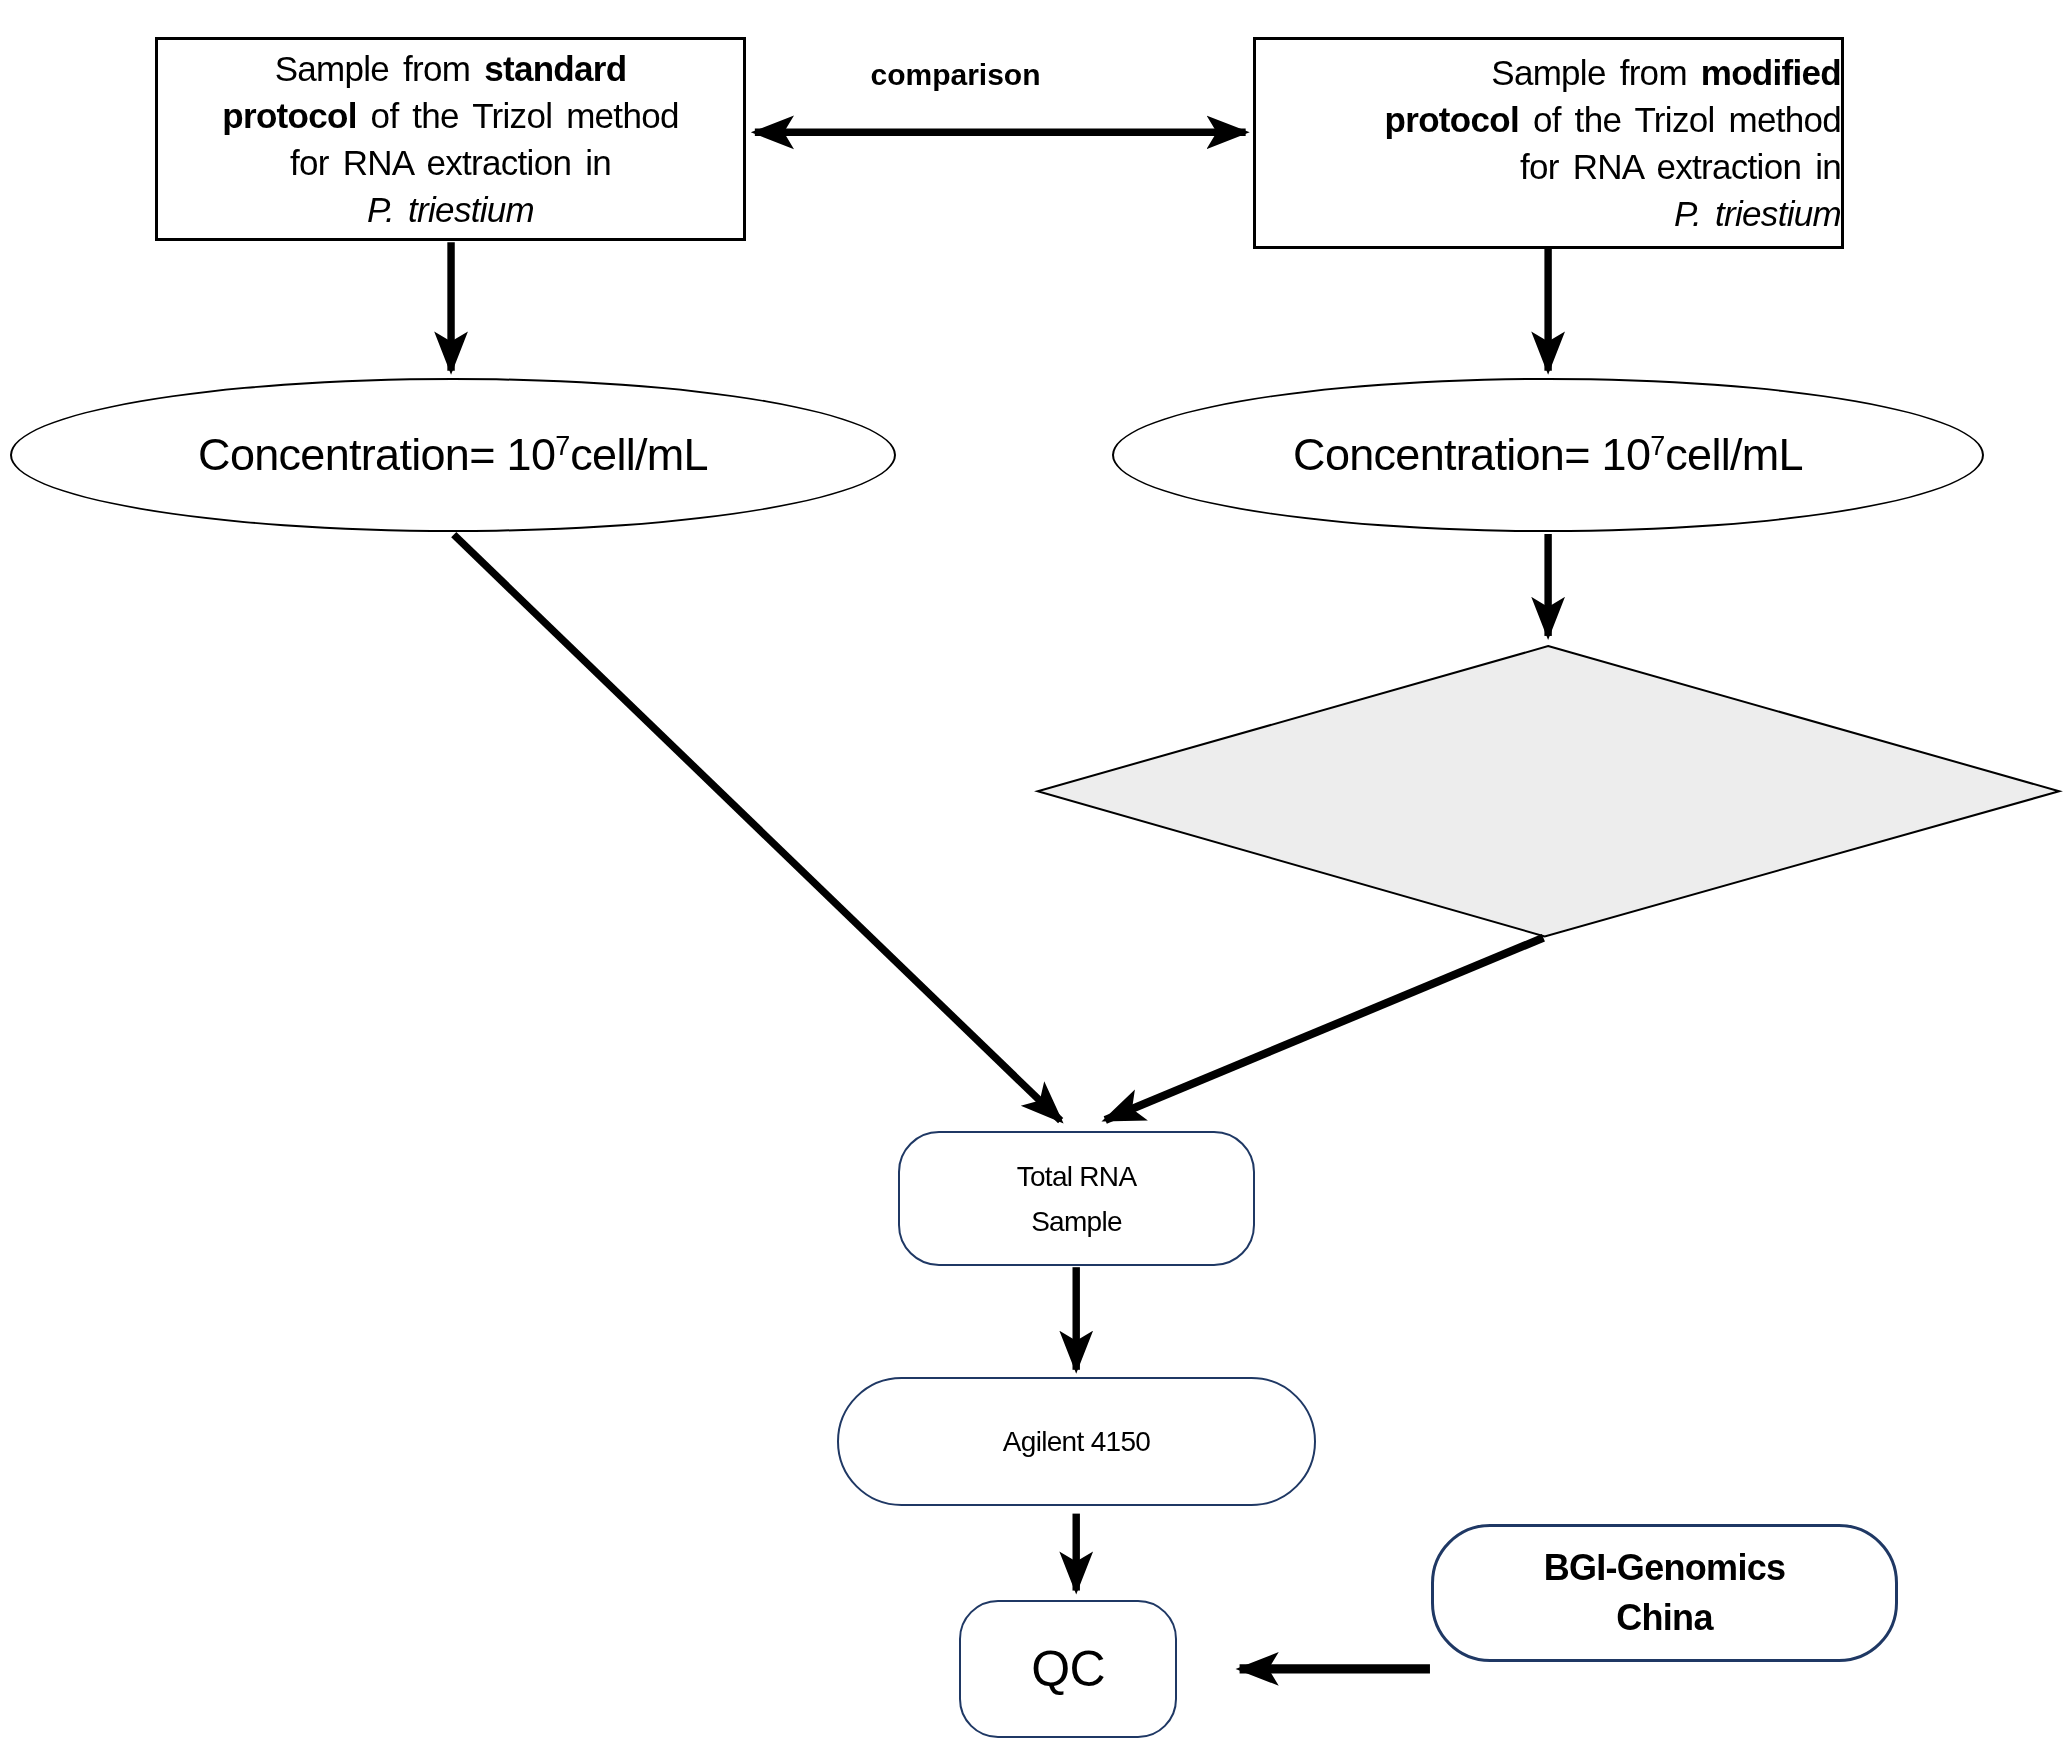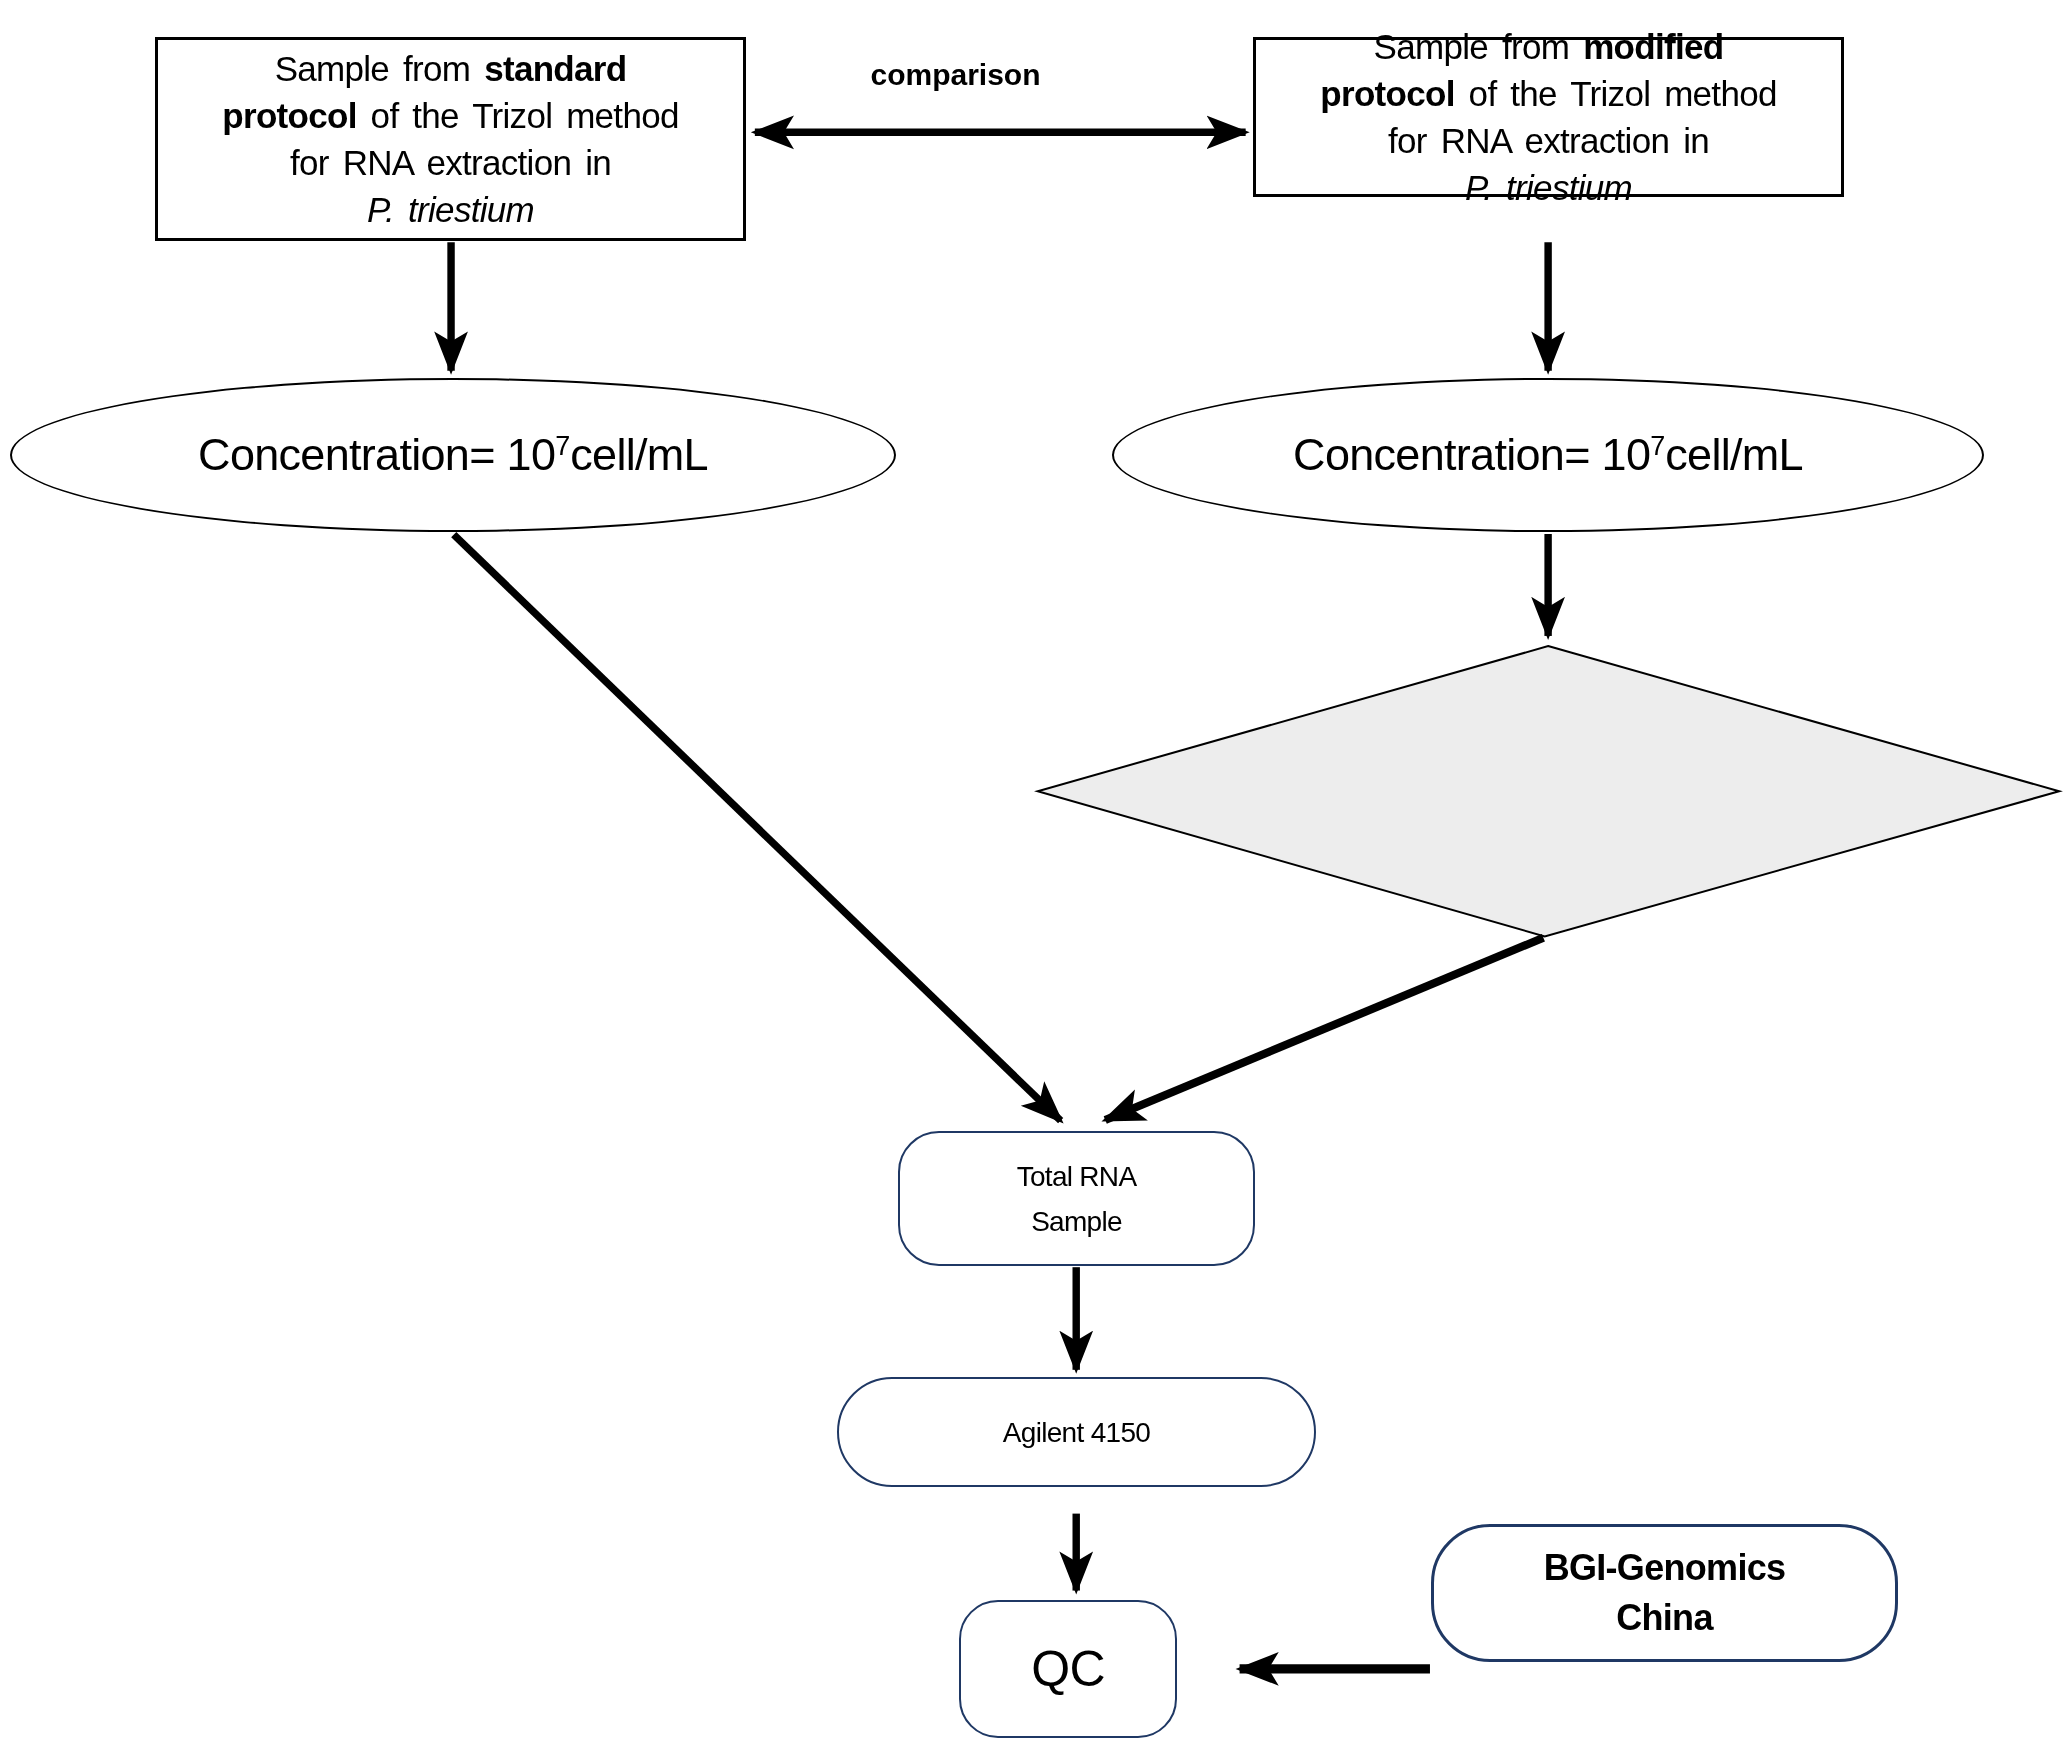--- a/index.html
+++ b/index.html
@@ -99,21 +99,21 @@
     <path class="arrow" d="M2118,2472 L1836,2472" stroke-width="14" marker-end="url(#ah)"></path>
   </svg>
 
   <div class="shape rect-node" style="left:155px; top:37px; width:591px; height:204px;">
       <div class="ln"><span>Sample from </span><span class="b">standard</span></div>
       <div class="ln"><span class="b">protocol</span><span> of the Trizol method</span></div>
       <div class="ln"><span>for RNA extraction in</span></div>
       <div class="ln"><span class="i">P. triestium</span></div>
     </div>
 
-  <div class="shape rect-node" style="left:1253px; top:37px; width:591px; height:160px;">
+  <div class="shape rect-node" style="left:1253px; top:37px; width:591px; height:212px;align-items:flex-end;">
       <div class="ln"><span>Sample from </span><span class="b">modified</span></div>
       <div class="ln"><span class="b">protocol</span><span> of the Trizol method</span></div>
       <div class="ln"><span>for RNA extraction in</span></div>
       <div class="ln"><span class="i">P. triestium</span></div>
     </div>
 
   <div class="comparison-label" style="left:753px; top:58px; width:405px;">comparison</div>
 
   <div class="shape ellipse-node" style="left:10px; top:378px; width:886px; height:154px;">
       <div class="ln"><span>Concentration= 10</span><sup>7</sup><span>cell/mL</span></div>
@@ -122,21 +122,21 @@
   <div class="shape ellipse-node" style="left:1112px; top:378px; width:872px; height:154px;">
       <div class="ln"><span>Concentration= 10</span><sup>7</sup><span>cell/mL</span></div>
     </div>
 
 
   <div class="shape navy-node" style="left:898px; top:1131px; width:357px; height:135px; border-radius:41px;">
       <div class="ln"><span>Total RNA</span></div>
       <div class="ln"><span>Sample</span></div>
     </div>
 
-  <div class="shape navy-node" style="left:837px; top:1377px; width:479px; height:110px; border-radius:68px;">
+  <div class="shape navy-node" style="left:837px; top:1377px; width:479px; height:129px; border-radius:68px;">
       <div class="ln"><span>Agilent 4150</span></div>
     </div>
 
   <div class="shape navy-node qc-size" style="left:959px; top:1600px; width:218px; height:138px; border-radius:39px;">
       <div class="ln"><span>QC</span></div>
     </div>
 
   <div class="shape navy-node bgi-size" style="left:1431px; top:1524px; width:467px; height:138px; border-radius:59px; border-width:3.4px;">
       <div class="ln"><span class="b">BGI-Genomics</span></div>
       <div class="ln"><span class="b">China</span></div>

